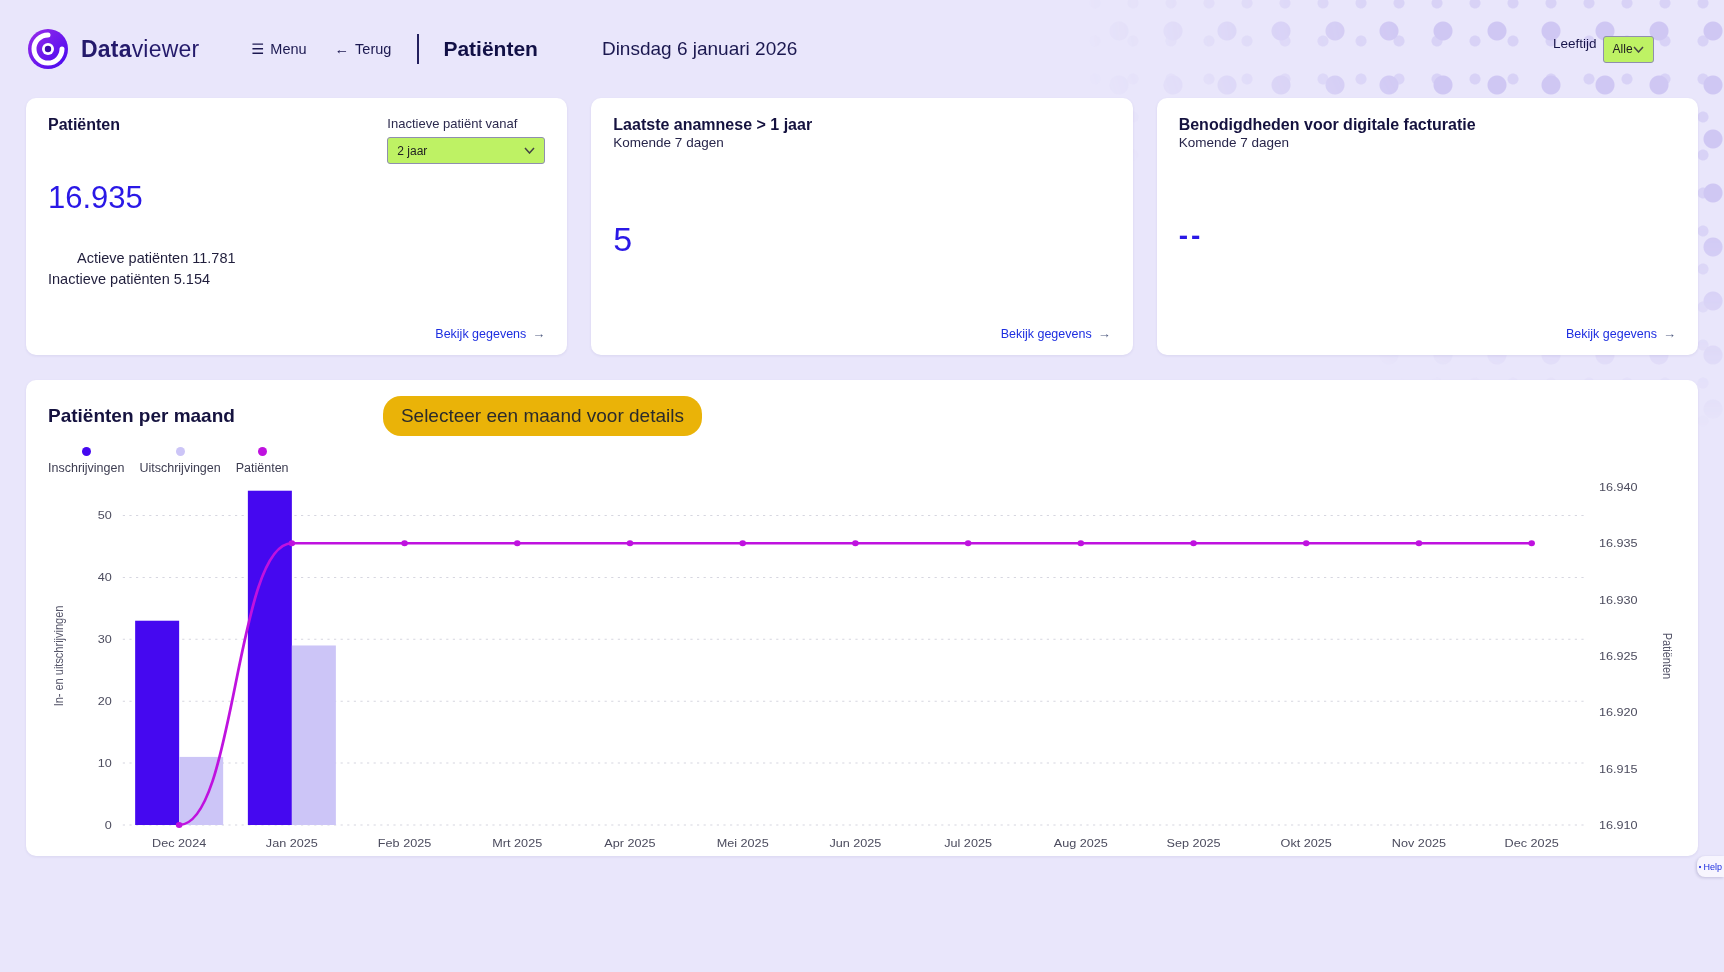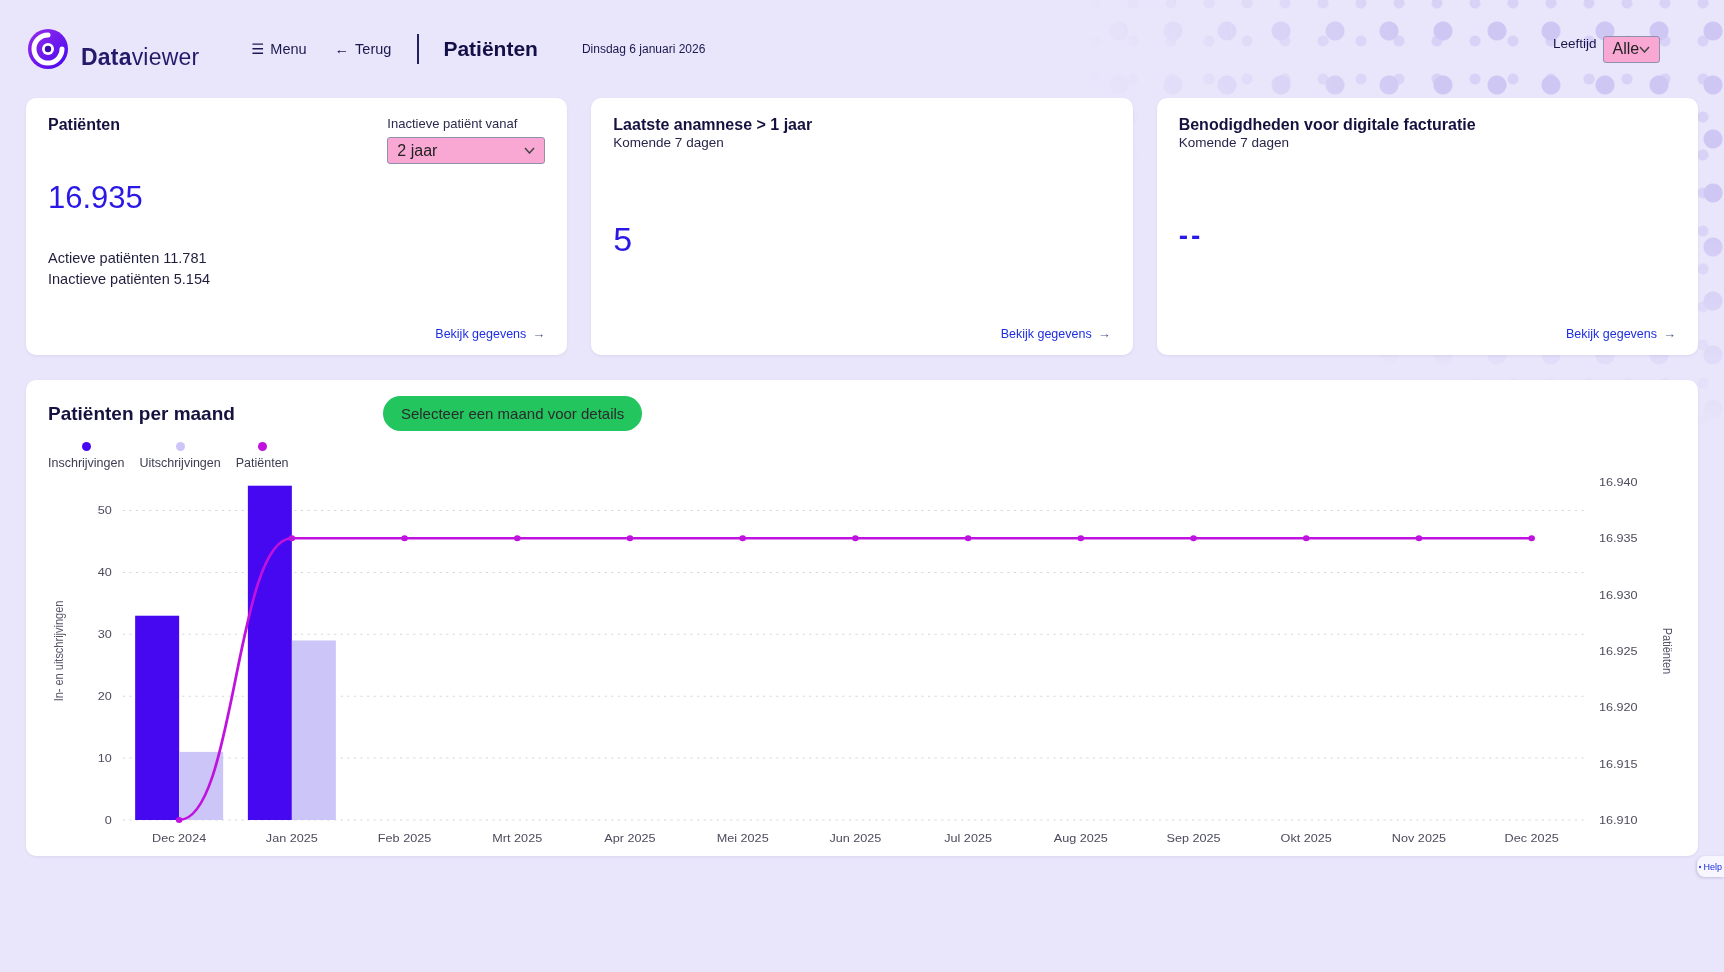--- a/index.html
+++ b/index.html
@@ -22,69 +22,69 @@
     -webkit-mask-image: radial-gradient(ellipse at top right, #000 35%, transparent 72%);
     mask-image: radial-gradient(ellipse at top right, #000 35%, transparent 72%);
     pointer-events:none;
     z-index:0;
   }
   header {
     position:relative; z-index:2;
     height:98px; display:flex; align-items:center;
     padding:0 26px;
   }
-  .brand { display:flex; align-items:flex-end; gap:11px; }
+  .brand { display:flex; align-items:center; gap:11px; }
   .brand-text { font-size:23px; color:#241a6b; letter-spacing:.2px; }
   .brand-text b { font-weight:700; }
   .brand-text span { font-weight:400; }
   .hdr-item { display:flex; align-items:center; gap:6px; font-size:14.5px; color:#1b1850; cursor:pointer; }
   .menu { margin-left:52px; }
   .back { margin-left:28px; }
   .hdr-divider { width:2px; height:30px; background:#23205e; margin:0 24px 0 26px; }
   .page-title { font-size:21px; font-weight:700; color:#121046; }
-  .hdr-date { font-size:12px; margin-left:44px; color:#1b1850; }
+  .hdr-date { font-size:19px; margin-left:64px; color:#1b1850; }
   .age-filter { margin-left:auto; display:flex; flex-direction:row; gap:6px; width:145px; }
   .age-filter .lbl { font-size:13.5px; color:#17144a; }
   .select-box {
-    background:#f9a8d4; border:1px solid #8f8fae; border-radius:3px;
+    background:#bef264; border:1px solid #8f8fae; border-radius:3px;
     height:27px; display:flex; align-items:center; justify-content:space-between;
-    padding:0 9px; font-size:16px; color:#222; cursor:pointer;
+    padding:0 9px; font-size:12px; color:#222; cursor:pointer;
   }
   
   .cards { display:flex; gap:24px; margin:0 26px; position:relative; z-index:2; }
   .card {
     background:#fff; border-radius:10px; flex:1; height:257px;
     padding:18px 22px 14px; display:flex; flex-direction:column;
     box-shadow:0 1px 3px rgba(40,30,120,.08);
   }
   .card-head-row { display:flex; justify-content:space-between; align-items:flex-start; }
   .card-title { font-size:16px; font-weight:700; color:#15123f; }
   .card-sub { font-size:13.5px; color:#27254a; margin-top:1px; }
   .mini-filter { width:158px; display:flex; flex-direction:column; gap:6px;justify-content:center; }
   .mini-filter .lbl { font-size:13px; color:#2c2a4e; }
   .big-number { font-size:31px; color:#2a18e6; margin-top:16px; }
   .stat-row { font-size:14.5px; color:#201e3c; }
-  .stat-row.first { margin-top:34px; }
+  .stat-row.first { margin-top:34px;margin-left:29px; }
   .stat-row.second { margin-top:5px; }
   .big-value { font-size:34px; color:#2a18e6; margin-top:70px; }
   .big-value.dashes { font-size:28px; letter-spacing:3px; font-weight:700; }
   .card-link-row { margin-top:auto; display:flex; justify-content:flex-end; align-items:center; gap:6px; }
   .card-link { font-size:12.5px; color:#1d2ee0; cursor:pointer; }
   .link-arrow { font-size:13px; color:#4f5b80; }
   
   .chart-card {
     background:#fff; border-radius:10px; margin:25px 26px 0;
     height:476px; padding:16px 22px 14px; position:relative; z-index:2;
     box-shadow:0 1px 3px rgba(40,30,120,.08);
   }
   .chart-head { display:flex; align-items:center; }
   .chart-title { font-size:19px; font-weight:700; color:#15123f; }
   .hint-pill {
-    margin-left:148px; background:#22c55e; border-radius:18px;
-    padding:9px 18px; font-size:15px; color:#2b2b2b;
+    margin-left:148px; background:#eab308; border-radius:18px;
+    padding:9px 18px; font-size:19px; color:#2b2b2b;
   }
   .legend { display:flex; gap:15px; align-items:center; margin-top:11px; }
   .legend-item { display:flex; align-items:center; gap:5px; font-size:12.5px; color:#3c3c50; cursor:pointer;flex-direction:column; }
   .legend-dot { width:9px; height:9px; border-radius:50%; display:inline-block; }
   #combo-chart { display:block; width:100%; height:376px; margin-top:4px; }
   #combo-chart text.tick { font-size:11.5px; fill:#4c4c5e; font-family:"Liberation Sans", sans-serif; }
   #combo-chart text.axis-title { font-size:11px; fill:#56566a; font-family:"Liberation Sans", sans-serif; }
   
   .help-tab {
     position:absolute; right:0; top:744; width:27px; z-index:3;

